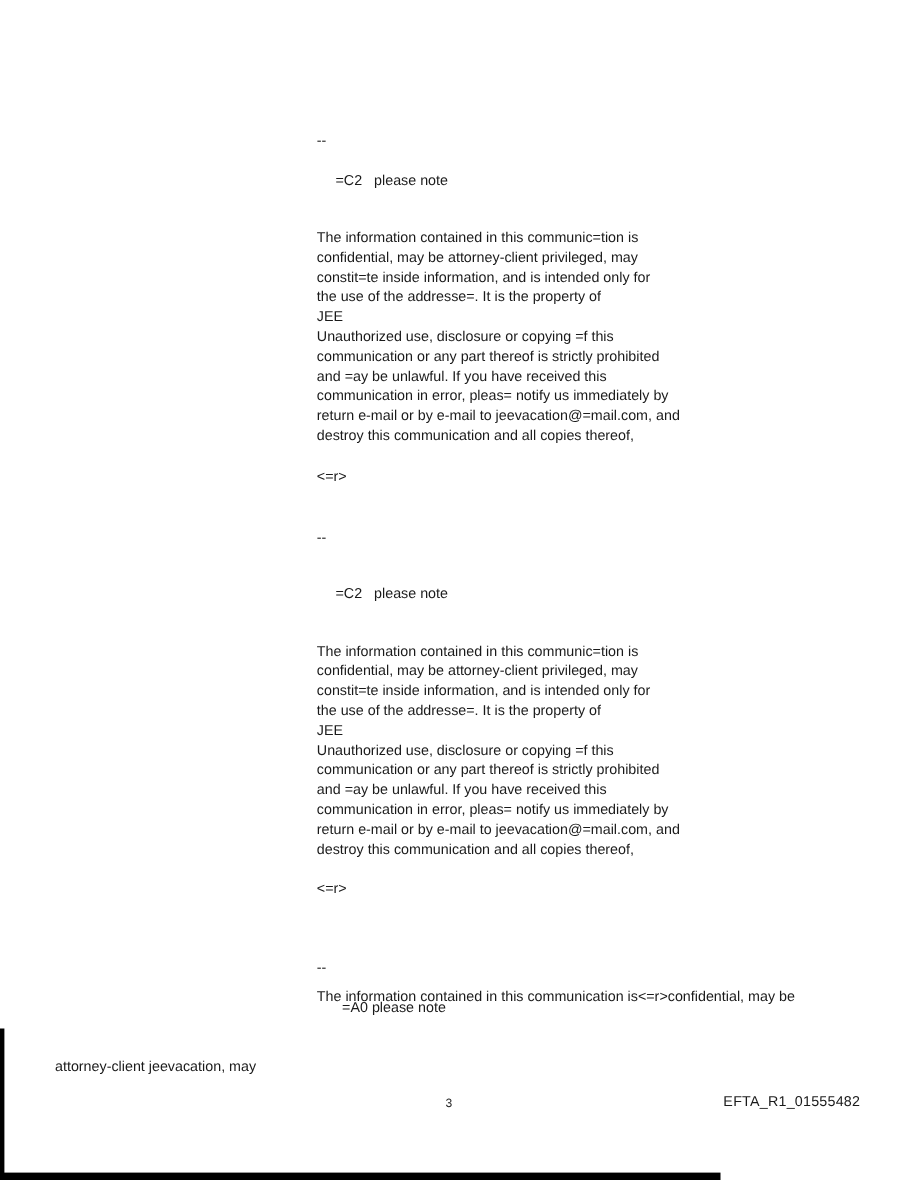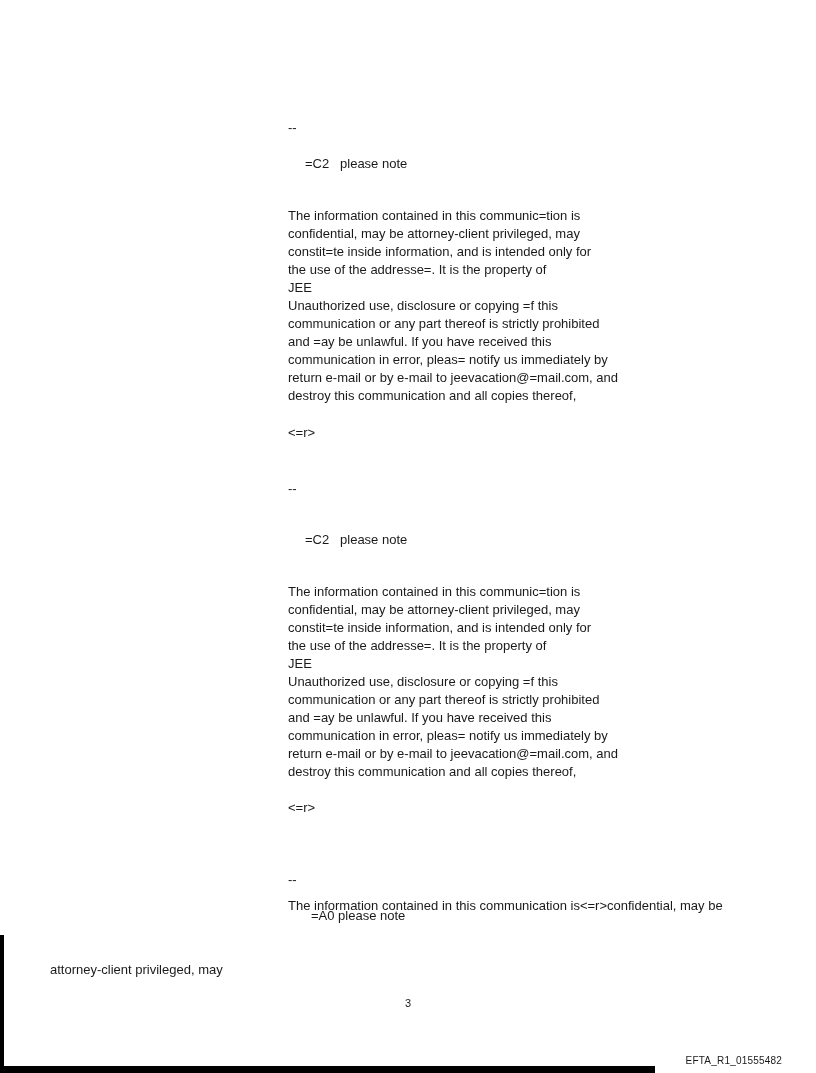--- a/index.html
+++ b/index.html
@@ -28,22 +28,22 @@
   }
   .page-number {
     left: 0;
     top: 994px;
     width: 816px;
     text-align: center;
     font-size: 11px;
   }
   .bates {
     right: 34px;
-    top: 1052px;
-    font-size: 10px;
+    top: 992px;
+    font-size: 13px;
     letter-spacing: 0.2px;
   }
   .artifact {
     position: absolute;
     background: var(--scan-artifact, #000000);
   }
   .artifact-left {
     left: 0;
     top: 935px;
     width: 4px;
@@ -87,21 +87,21 @@
 communication or any part thereof is strictly prohibited
 and =ay be unlawful. If you have received this
 communication in error, pleas= notify us immediately by
 return e-mail or by e-mail to jeevacation@=mail.com, and
 destroy this communication and all copies thereof,</div>
   <div class="txt" style="left:288px; top:799px">&lt;=r&gt;</div>
 
   <div class="txt" style="left:288px; top:871px">--</div>
   <div class="txt" style="left:311px; top:907px">=A0 please note</div>
   <div class="txt" style="left:288px; top:897px; width:470px">The information contained in this communication is&lt;=r&gt;confidential, may be</div>
-  <div class="txt" style="left:50px; top:961px">attorney-client privileged, may</div>
+  <div class="txt" style="left:50px; top:961px">attorney-client jeevacation, may</div>
 
   <div class="txt page-number">3</div>
   <div class="txt bates">EFTA_R1_01555482</div>
 
   <div class="artifact artifact-left"></div>
   <div class="artifact artifact-bottom"></div>
 
 </div>
 
 </body></html>

